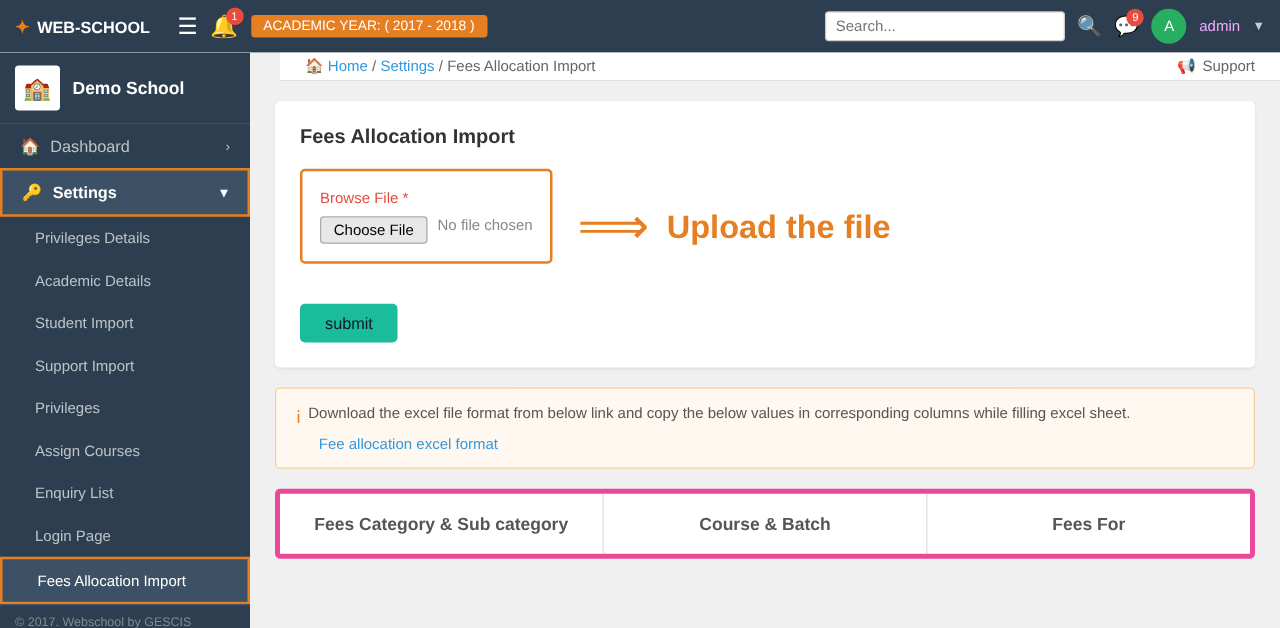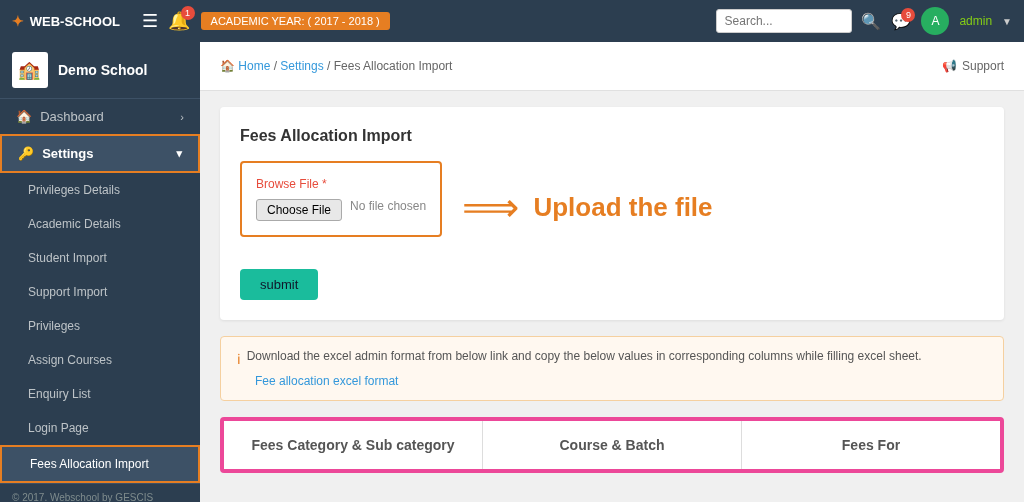--- a/index.html
+++ b/index.html
@@ -70,21 +70,21 @@
       align-items: center;
       gap: 10px;
       margin-left: auto;
     }
     .search-box {
       background: #fff;
       border: 1px solid #ccc;
       border-radius: 3px;
       padding: 4px 8px;
       font-size: 12px;
-      width: 136px;
+      width: 192px;
       outline: none;
     }
     .search-btn {
       background: none;
       border: none;
       color: #ccc;
       font-size: 16px;
       cursor: pointer;
     }
     .chat-btn {
@@ -98,21 +98,21 @@
       height: 28px;
       background: #27ae60;
       border-radius: 50%;
       display: flex;
       align-items: center;
       justify-content: center;
       color: #fff;
       font-size: 12px;
     }
     .admin-label {
-      color: #84cc16;
+      color: #f0abfc;
       font-size: 12px;
     }
 
     
     .main-layout {
       display: flex;
       flex: 1;
       overflow: hidden;
     }
 
@@ -185,27 +185,28 @@
     .content {
       flex: 1;
       overflow-y: auto;
       padding: 0;
       background: #f0f0f0;
     }
 
     
     .breadcrumb-bar {
       background: #fff;
-      padding: 17px 20px;
+      padding: 4px 20px;
       display: flex;
       align-items: center;
       justify-content: space-between;
       border-bottom: 1px solid #e0e0e0;
       font-size: 12px;
       color: #666;
+      margin-left: 24px;
     }
     .breadcrumb-bar a { color: #3498db; text-decoration: none; }
     .breadcrumb-bar span { color: #666; }
     .support-btn {
       display: flex;
       align-items: center;
       gap: 5px;
       color: #555;
       cursor: pointer;
       font-size: 12px;
@@ -453,21 +454,21 @@
             <span class="upload-label">Upload the file</span>
           </div>
         </div>
 
         <button class="submit-btn">submit</button>
       </div>
 
       <div class="info-box">
         <p>
           <span class="info-icon">ℹ</span>
-          <span>Download the excel admin format from below link and copy the below values in corresponding columns while filling excel sheet.</span>
+          <span>Download the excel file format from below link and copy the below values in corresponding columns while filling excel sheet.</span>
         </p>
         <a class="info-link" style="margin-left:18px;">Fee allocation excel format</a>
       </div>
 
       <div class="columns-row">
         <div class="col-header">Fees Category &amp; Sub category</div>
         <div class="col-header">Course &amp; Batch</div>
         <div class="col-header">Fees For</div>
       </div>
 

